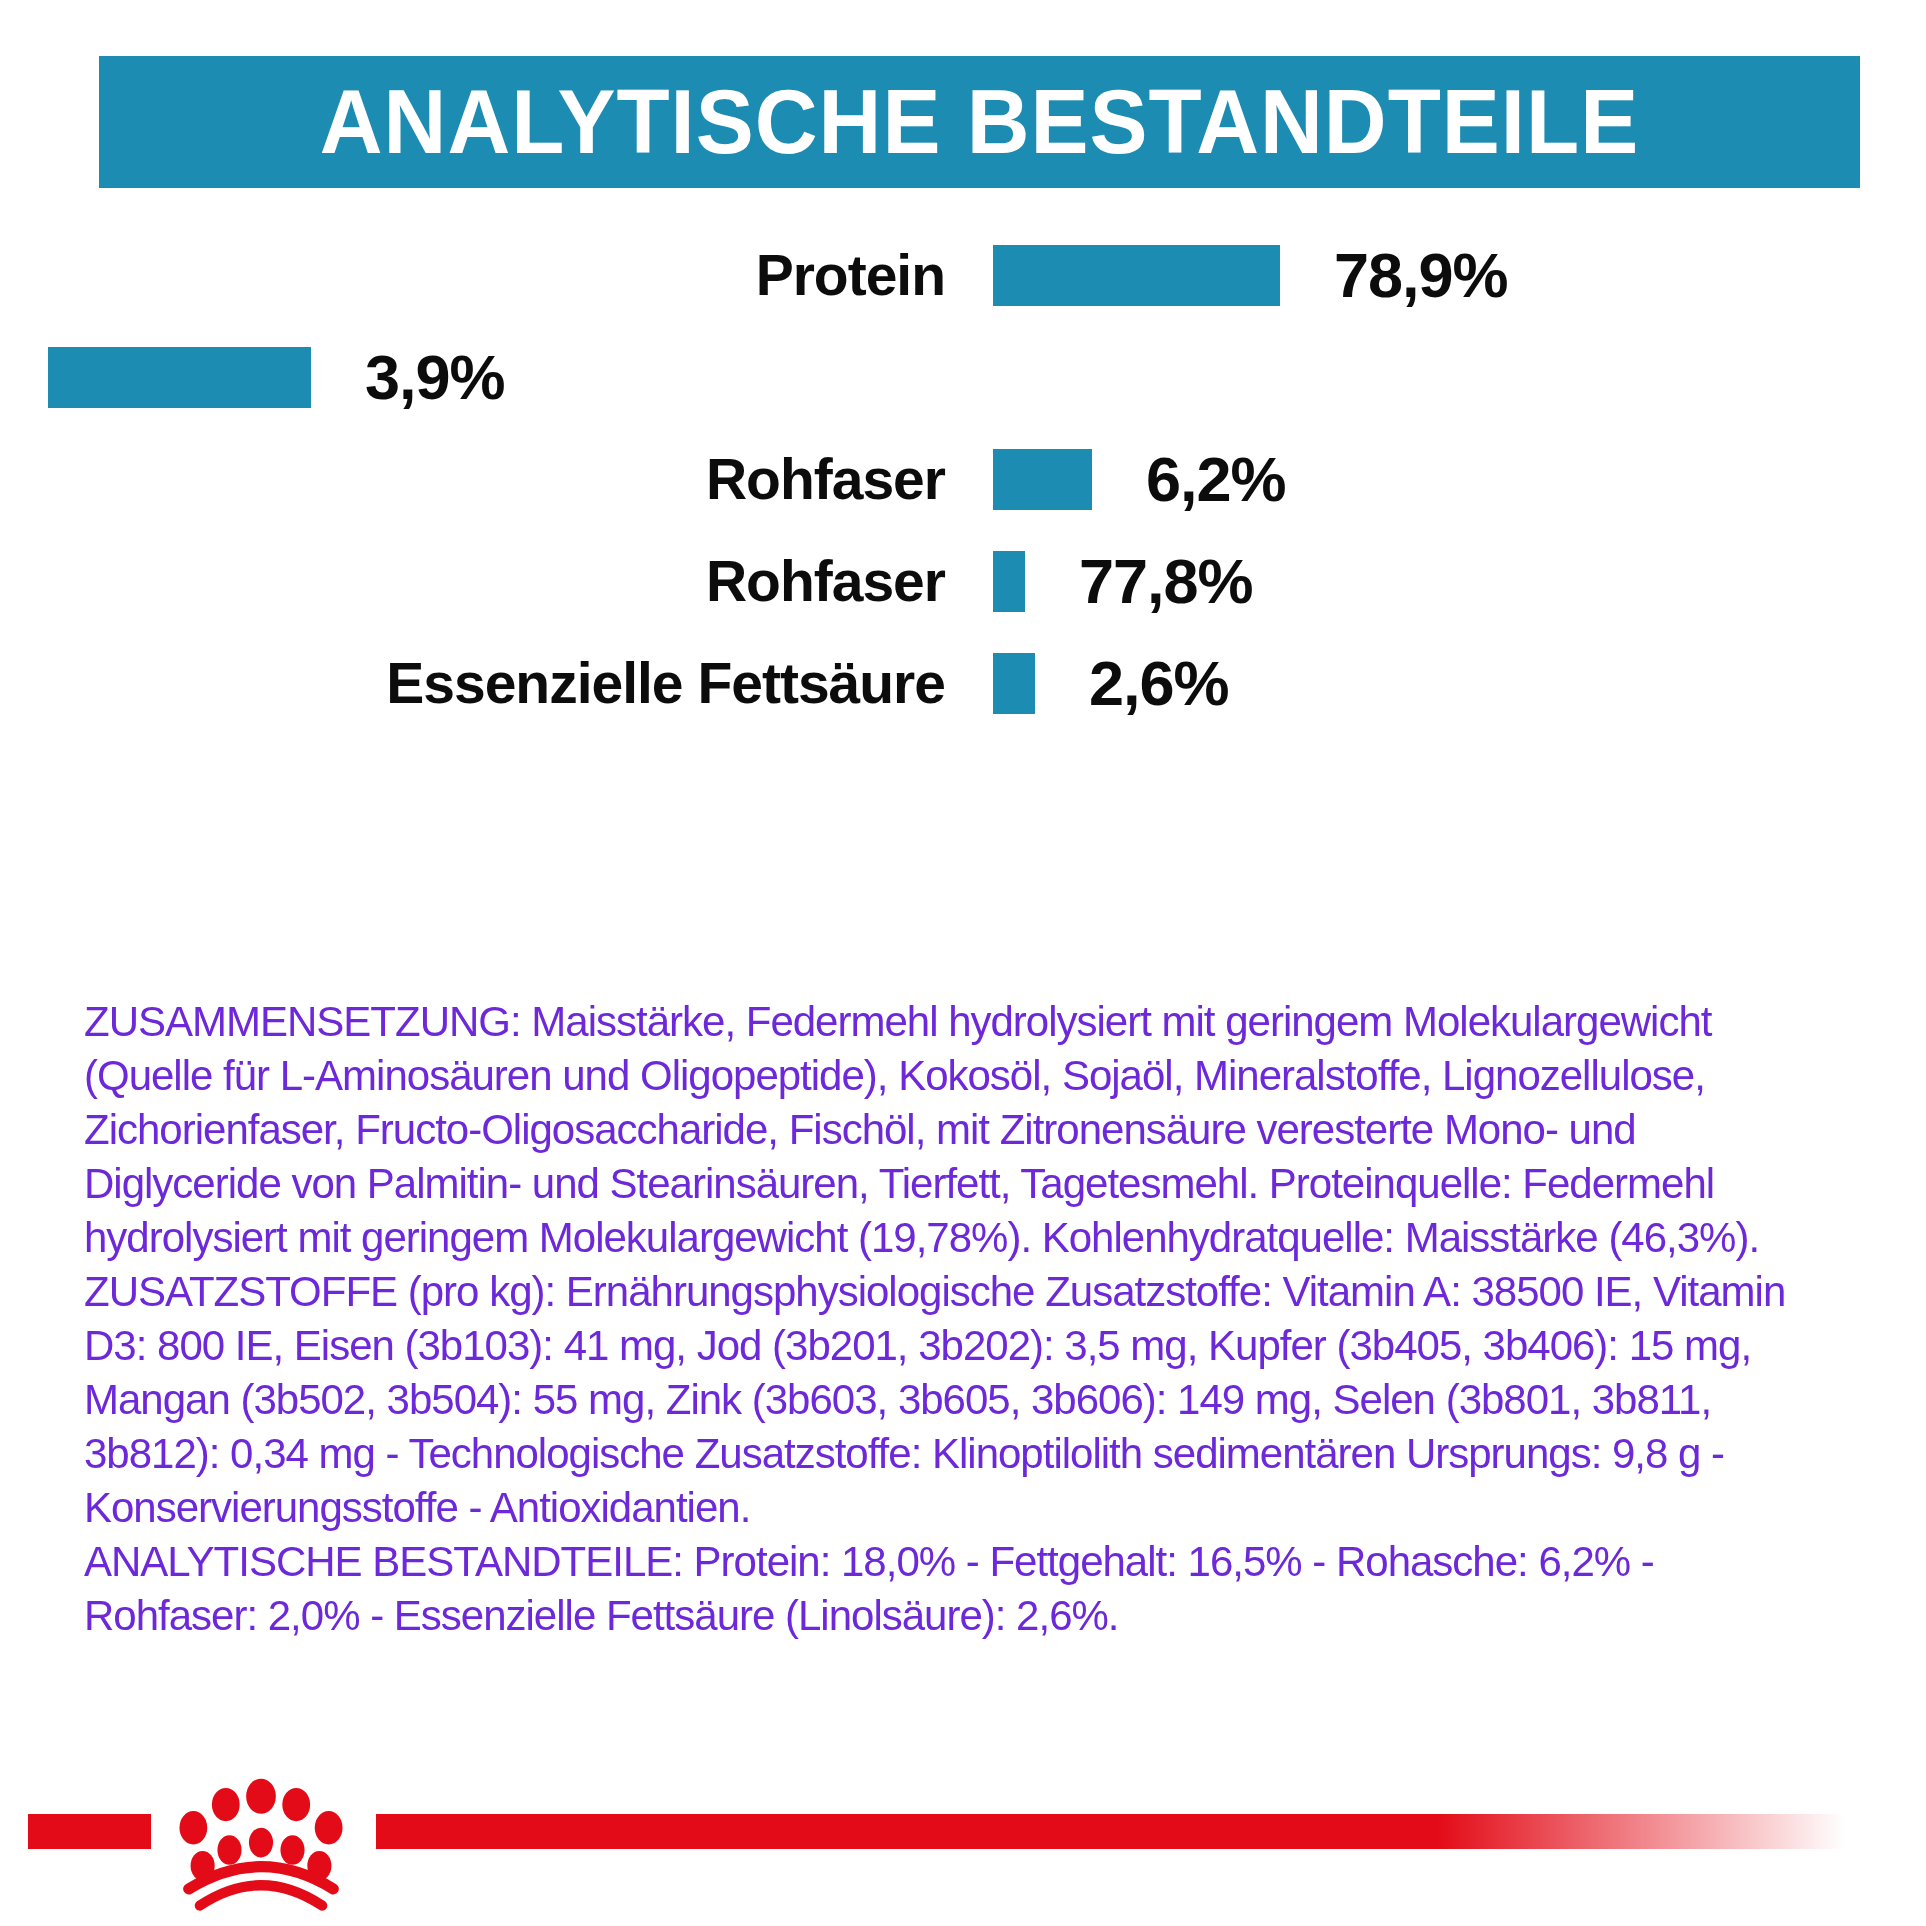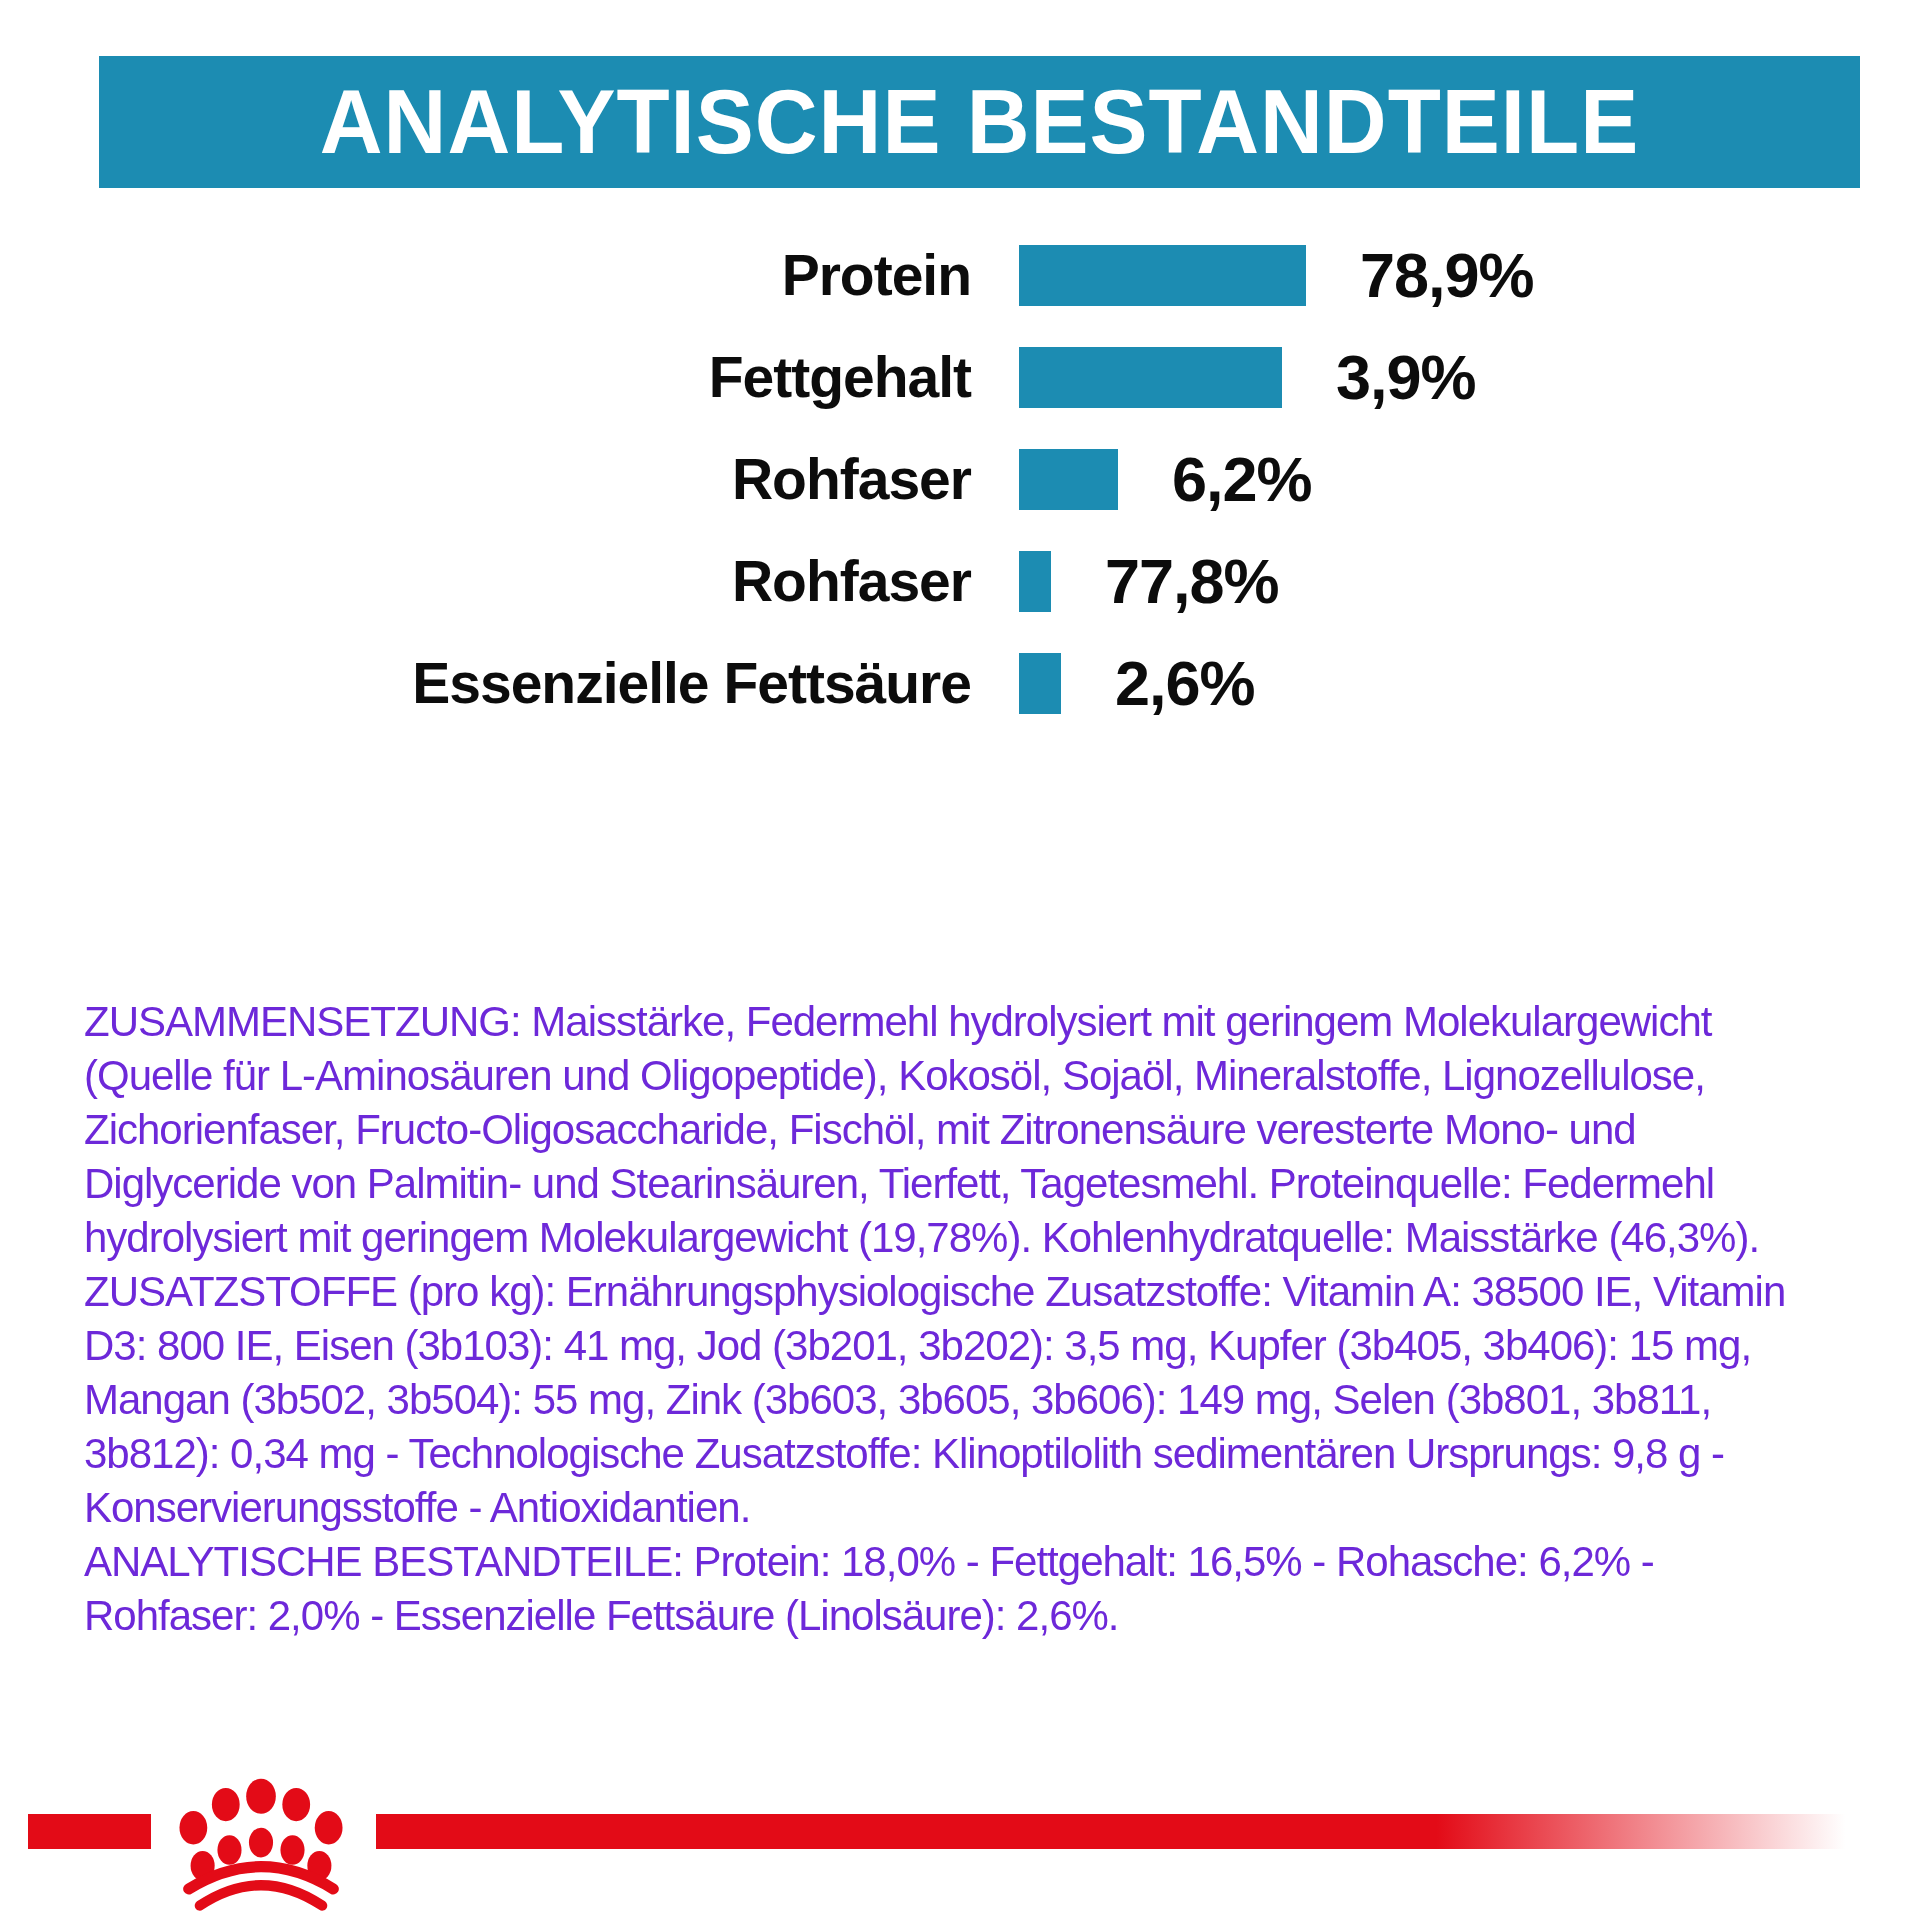--- a/index.html
+++ b/index.html
@@ -16,21 +16,21 @@
     display:flex;align-items:center;justify-content:center;
   }
   .band-title{
     color:#ffffff;font-weight:700;font-size:87px;
     letter-spacing:1px;white-space:nowrap;
     transform:scaleY(1.04);
   }
   .band1{top:56px;margin-left:32px;}
   .band2{top:846px;}
   .chart{
-    position:absolute;top:224px;left:0;width:1775px;margin-left:26px;
+    position:absolute;top:224px;left:0;width:1775px;
   }
   .chart-row{
     display:flex;align-items:center;height:102px;
   }
   .row-label{
     flex:0 0 945px;text-align:right;
     font-weight:700;font-size:57px;color:#0c0c0c;
     white-space:nowrap;letter-spacing:-1px;
   }
   .row-bar{
@@ -71,21 +71,20 @@
     <span class="band-title">ANALYTISCHE BESTANDTEILE</span>
   </div>
 
   <div class="chart">
     <div class="chart-row">
       <div class="row-label">Protein</div>
       <div class="row-bar" style="width: 287px;"></div>
       <div class="row-value">78,9%</div>
     </div>
     <div class="chart-row">
-      <div class="row-label">Fettgehalt</div>
       <div class="row-bar" style="width: 263px;"></div>
       <div class="row-value">3,9%</div>
     </div>
     <div class="chart-row">
       <div class="row-label">Rohfaser</div>
       <div class="row-bar" style="width: 99px;"></div>
       <div class="row-value">6,2%</div>
     </div>
     <div class="chart-row">
       <div class="row-label">Rohfaser</div>

